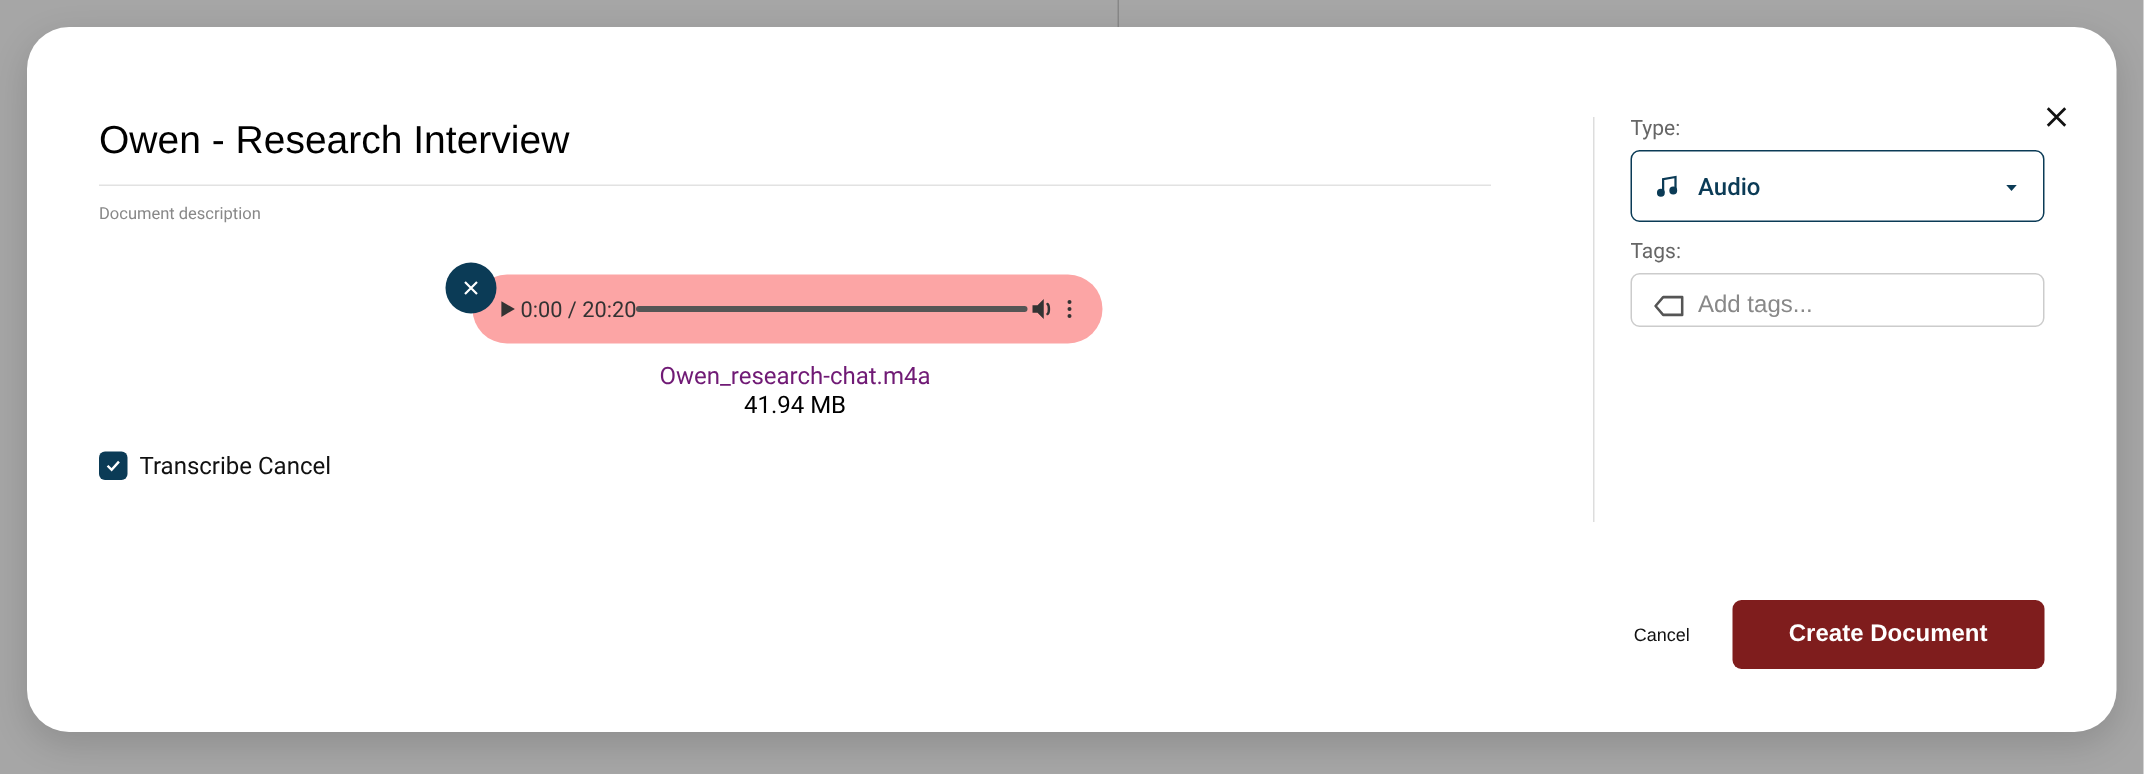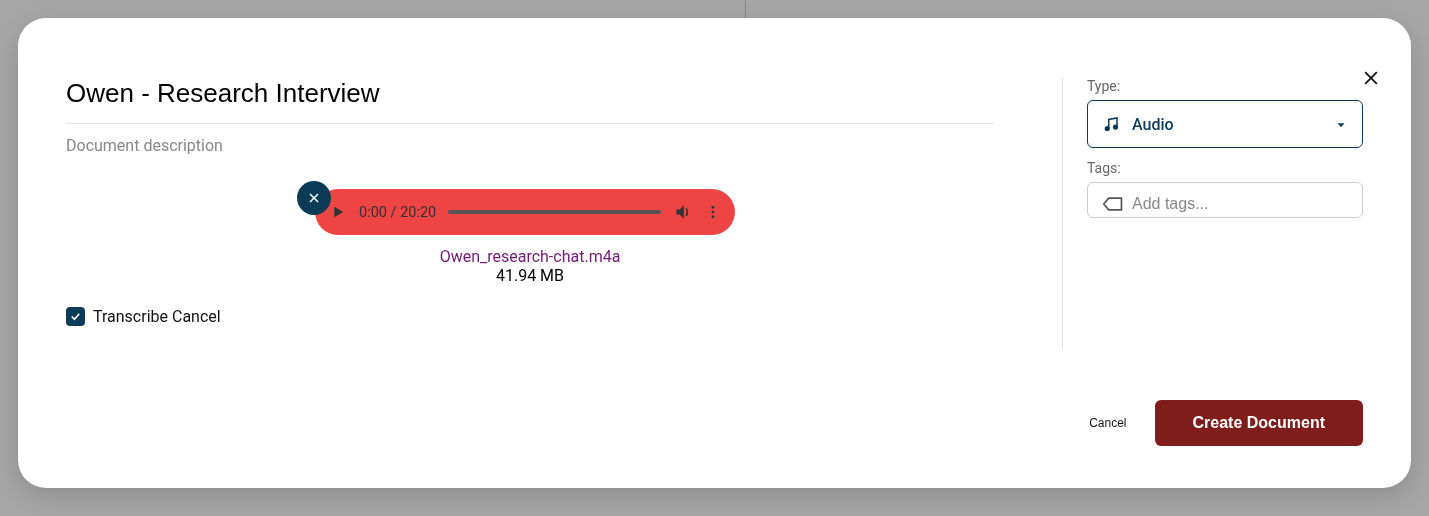--- a/index.html
+++ b/index.html
@@ -53,21 +53,21 @@
       font-size: 26px;
       font-weight: 400;
       color: #000000;
       padding: 32px 0 14px 0;
       outline: none;
       background: transparent;
     }
     .desc-input {
       width: 100%;
       border: none;
-      font-size: 16px;
+      font-size: 11px;
       color: #888;
       padding: 12px 0;
       outline: none;
       background: transparent;
       resize: none;
       font-family: inherit;
     }
     .desc-input::placeholder {
       color: #888;
     }
@@ -101,26 +101,25 @@
     }
     .remove-btn svg {
       width: 16px;
       height: 16px;
       stroke: #fff;
       stroke-width: 2.2;
     }
     .audio-player {
       width: 420px;
       height: 46px;
-      background: #ef4444;
+      background: #fca5a5;
       border-radius: 24px;
       display: flex;
       align-items: center;
       padding: 0 14px;
-      gap: 12px;
       justify-content: space-between;
     }
     .play-icon {
       width: 18px;
       height: 18px;
       display: flex;
       align-items: center;
       cursor: pointer;
     }
     .time-text {

